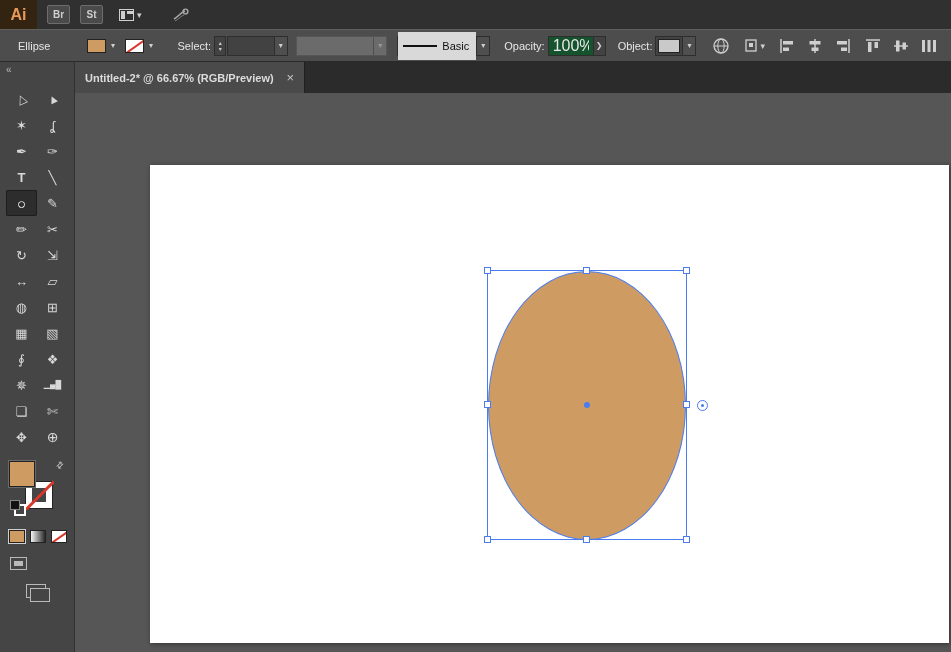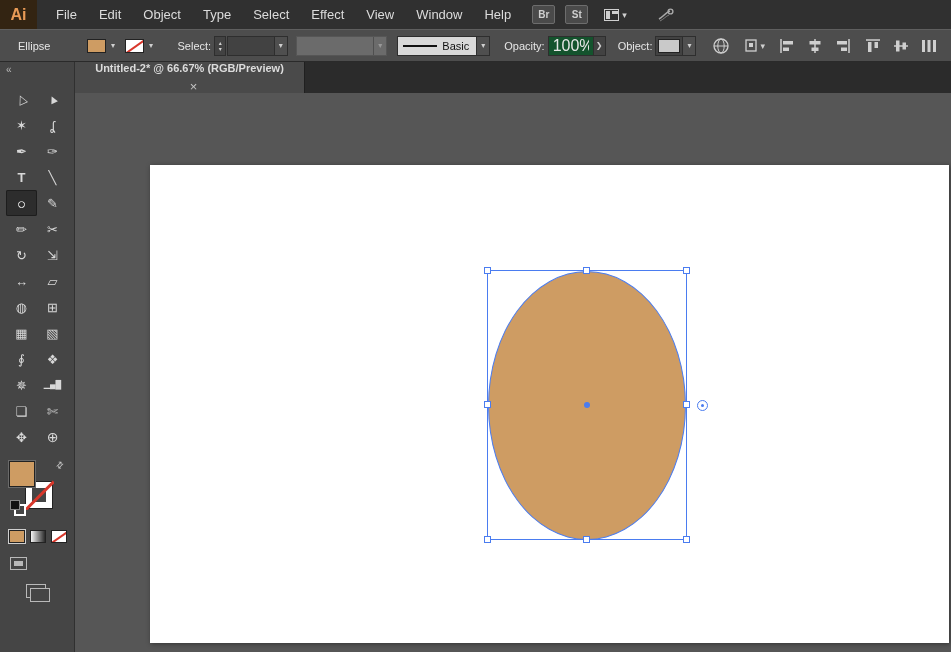--- a/index.html
+++ b/index.html
@@ -43,38 +43,38 @@
     flex-direction:column;align-items:center;justify-content:center;line-height:6px;
     font-size:6px;color:#cfcfcf;margin-right:1px;}
   .combo{height:20px;background:#424242;border:1px solid #2e2e2e;display:flex;align-items:center;}
   .combo .dd{border-left:1px solid #2e2e2e;height:100%;background:#4f4f4f;}
   .combo-w{width:66px;margin-right:8px;}
   .combo-w .sp{flex:1;}
   .combo-dis{width:100px;margin-right:10px;background:#6b6b6b;border-color:#565656;}
   .combo-dis .sp{flex:1;}
   .combo-dis .dd{opacity:.45;background:#6b6b6b;}
   .combo-brush{margin-right:14px;}
-  .brush-prev{width:78px;height:18px;background:#d9d9d9;display:flex;align-items:center;
+  .brush-prev{width:78px;height:28px;background:#d9d9d9;display:flex;align-items:center;
     padding:0 5px;gap:5px;color:#1a1a1a;}
   .brush-line{width:34px;height:2px;background:#111;}
   .brush-name{font-size:11px;color:#111;}
   .txt{width:46px;height:20px;background:#14532d;border:1px solid #2e2e2e;color:#e6e6e6;
     font-size:16px;padding:0 4px;font-family:"Liberation Sans",sans-serif;}
   .chev-r{width:13px;height:20px;background:#424242;border:1px solid #2e2e2e;border-left:none;
     color:#cfcfcf;font-size:8px;display:flex;align-items:center;justify-content:center;margin-right:12px;}
   .style-combo{margin-right:16px;}
   .style-sw{width:22px;height:14px;background:#c9c9c9;border:1px solid #222;margin:0 2px;}
   .icon-btn{display:flex;align-items:center;margin-right:14px;}
   .align-group{display:flex;gap:12px;margin-right:14px;align-items:center;}
   svg.ic{display:block;}
 
   
   .tabbar{position:absolute;left:75px;top:62px;right:0;height:31px;background:#2b2b2b;z-index:20;}
   .tab{height:100%;width:230px;background:#4a4a4a;border-right:1px solid #202020;display:flex;
-    align-items:center;padding:0 10px;flex-direction:column;}
+    align-items:center;padding:0 10px;}
   .tab-title{flex:1;font-size:11px;font-weight:bold;color:#dcdcdc;white-space:nowrap;}
   .tab-close{margin-left:8px;color:#c4c4c4;font-size:13px;line-height:1;cursor:default;}
 
   
   .toolbar{position:absolute;left:0;top:62px;width:75px;bottom:0;background:#454545;
     border-right:1px solid #303030;z-index:21;}
   .tb-head{height:18px;padding:3px 0 0 6px;color:#b8b8b8;font-size:10px;line-height:10px;}
   .tools{display:grid;grid-template-columns:repeat(2,1fr);padding:6px 6px 0 6px;}
   .tool{height:26px;display:flex;align-items:center;justify-content:center;color:#d8d8d8;
     font-size:13px;cursor:default;border-radius:2px;}
@@ -131,31 +131,20 @@
   .pie::after{content:"";position:absolute;left:3px;top:3px;width:3px;height:3px;border-radius:50%;
     background:var(--selection_blue);}
 </style>
 </head>
 <body>
 
 <div class="menubar">
   <div class="logo">
     <span>Ai</span>
   </div>
-  <div class="menus">
-    <span class="mi">File</span>
-    <span class="mi">Edit</span>
-    <span class="mi">Object</span>
-    <span class="mi">Type</span>
-    <span class="mi">Select</span>
-    <span class="mi">Effect</span>
-    <span class="mi">View</span>
-    <span class="mi">Window</span>
-    <span class="mi">Help</span>
-  </div>
   <div class="chip first">Br</div>
   <div class="chip">St</div>
   <div class="ws">
     <span class="ws-ic"></span>
     <span class="chev">▾</span>
   </div>
   <div class="gpu">
     <svg class="ic" width="18" height="16" viewBox="0 0 18 16">
       <path d="M2 12 C6 10 8 6 13 4" stroke="#a9a9a9" stroke-width="1.6" fill="none"></path>
       <circle cx="13.5" cy="4.5" r="2.4" fill="none" stroke="#a9a9a9" stroke-width="1.4"></circle>

